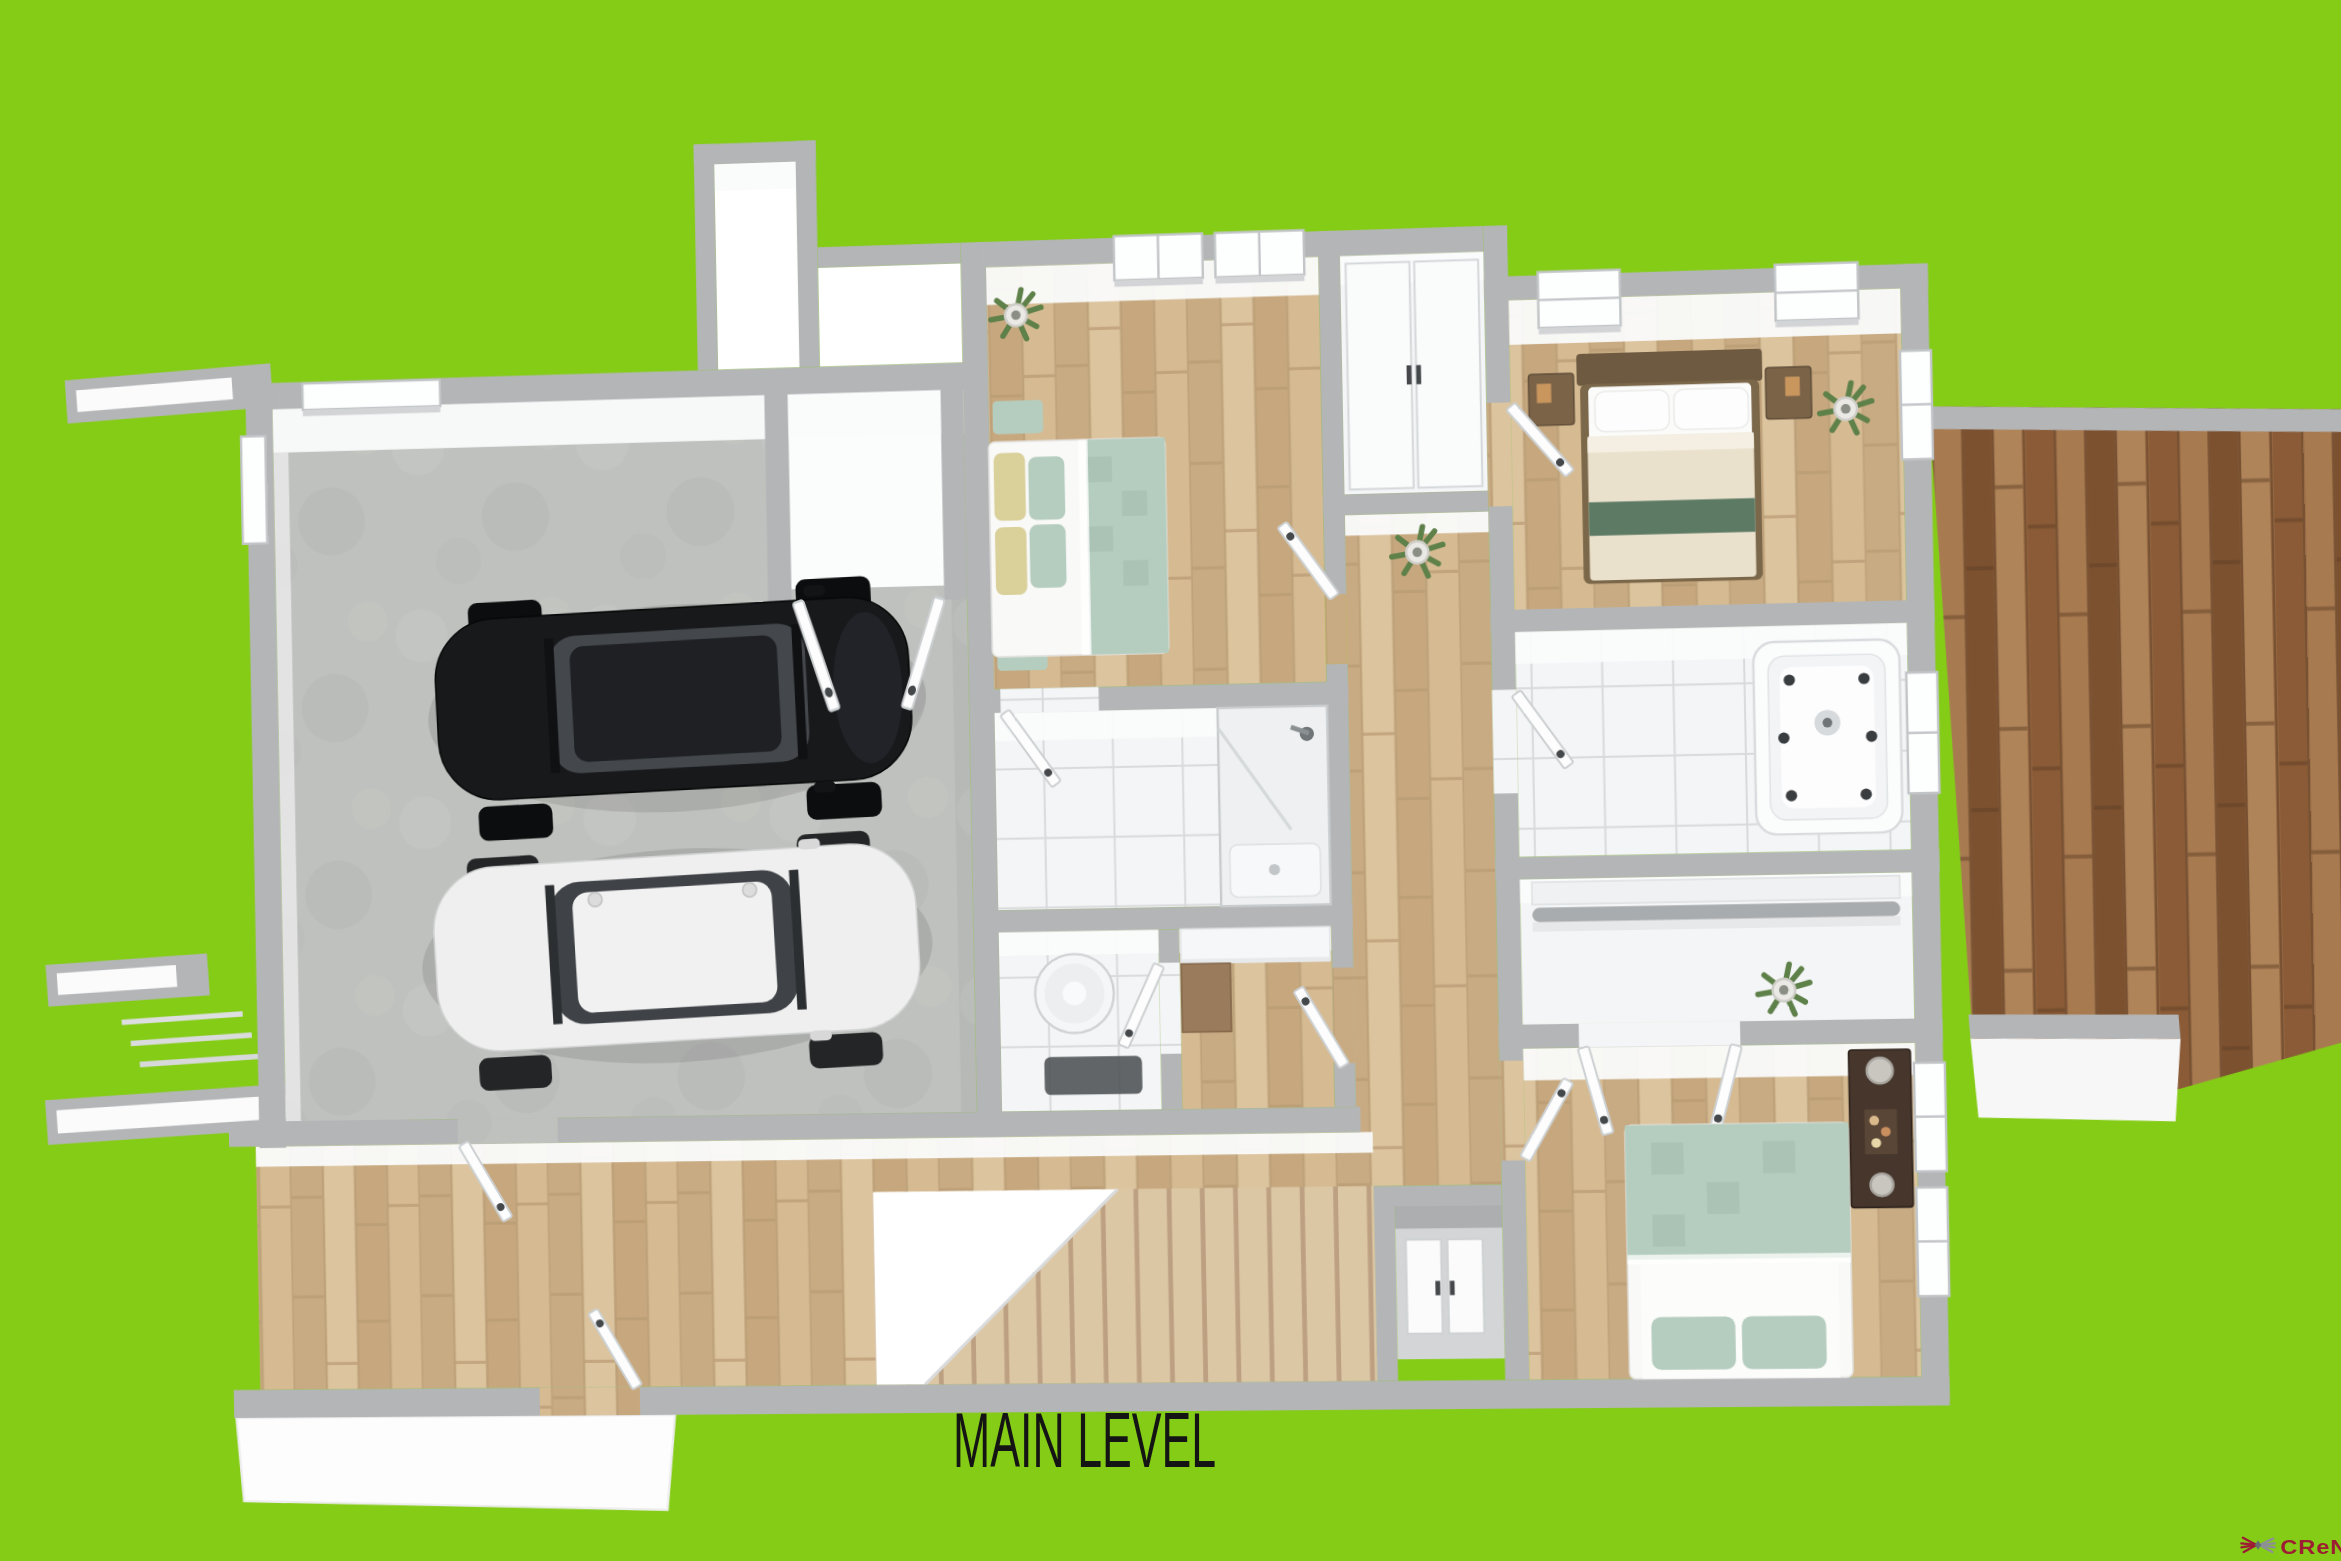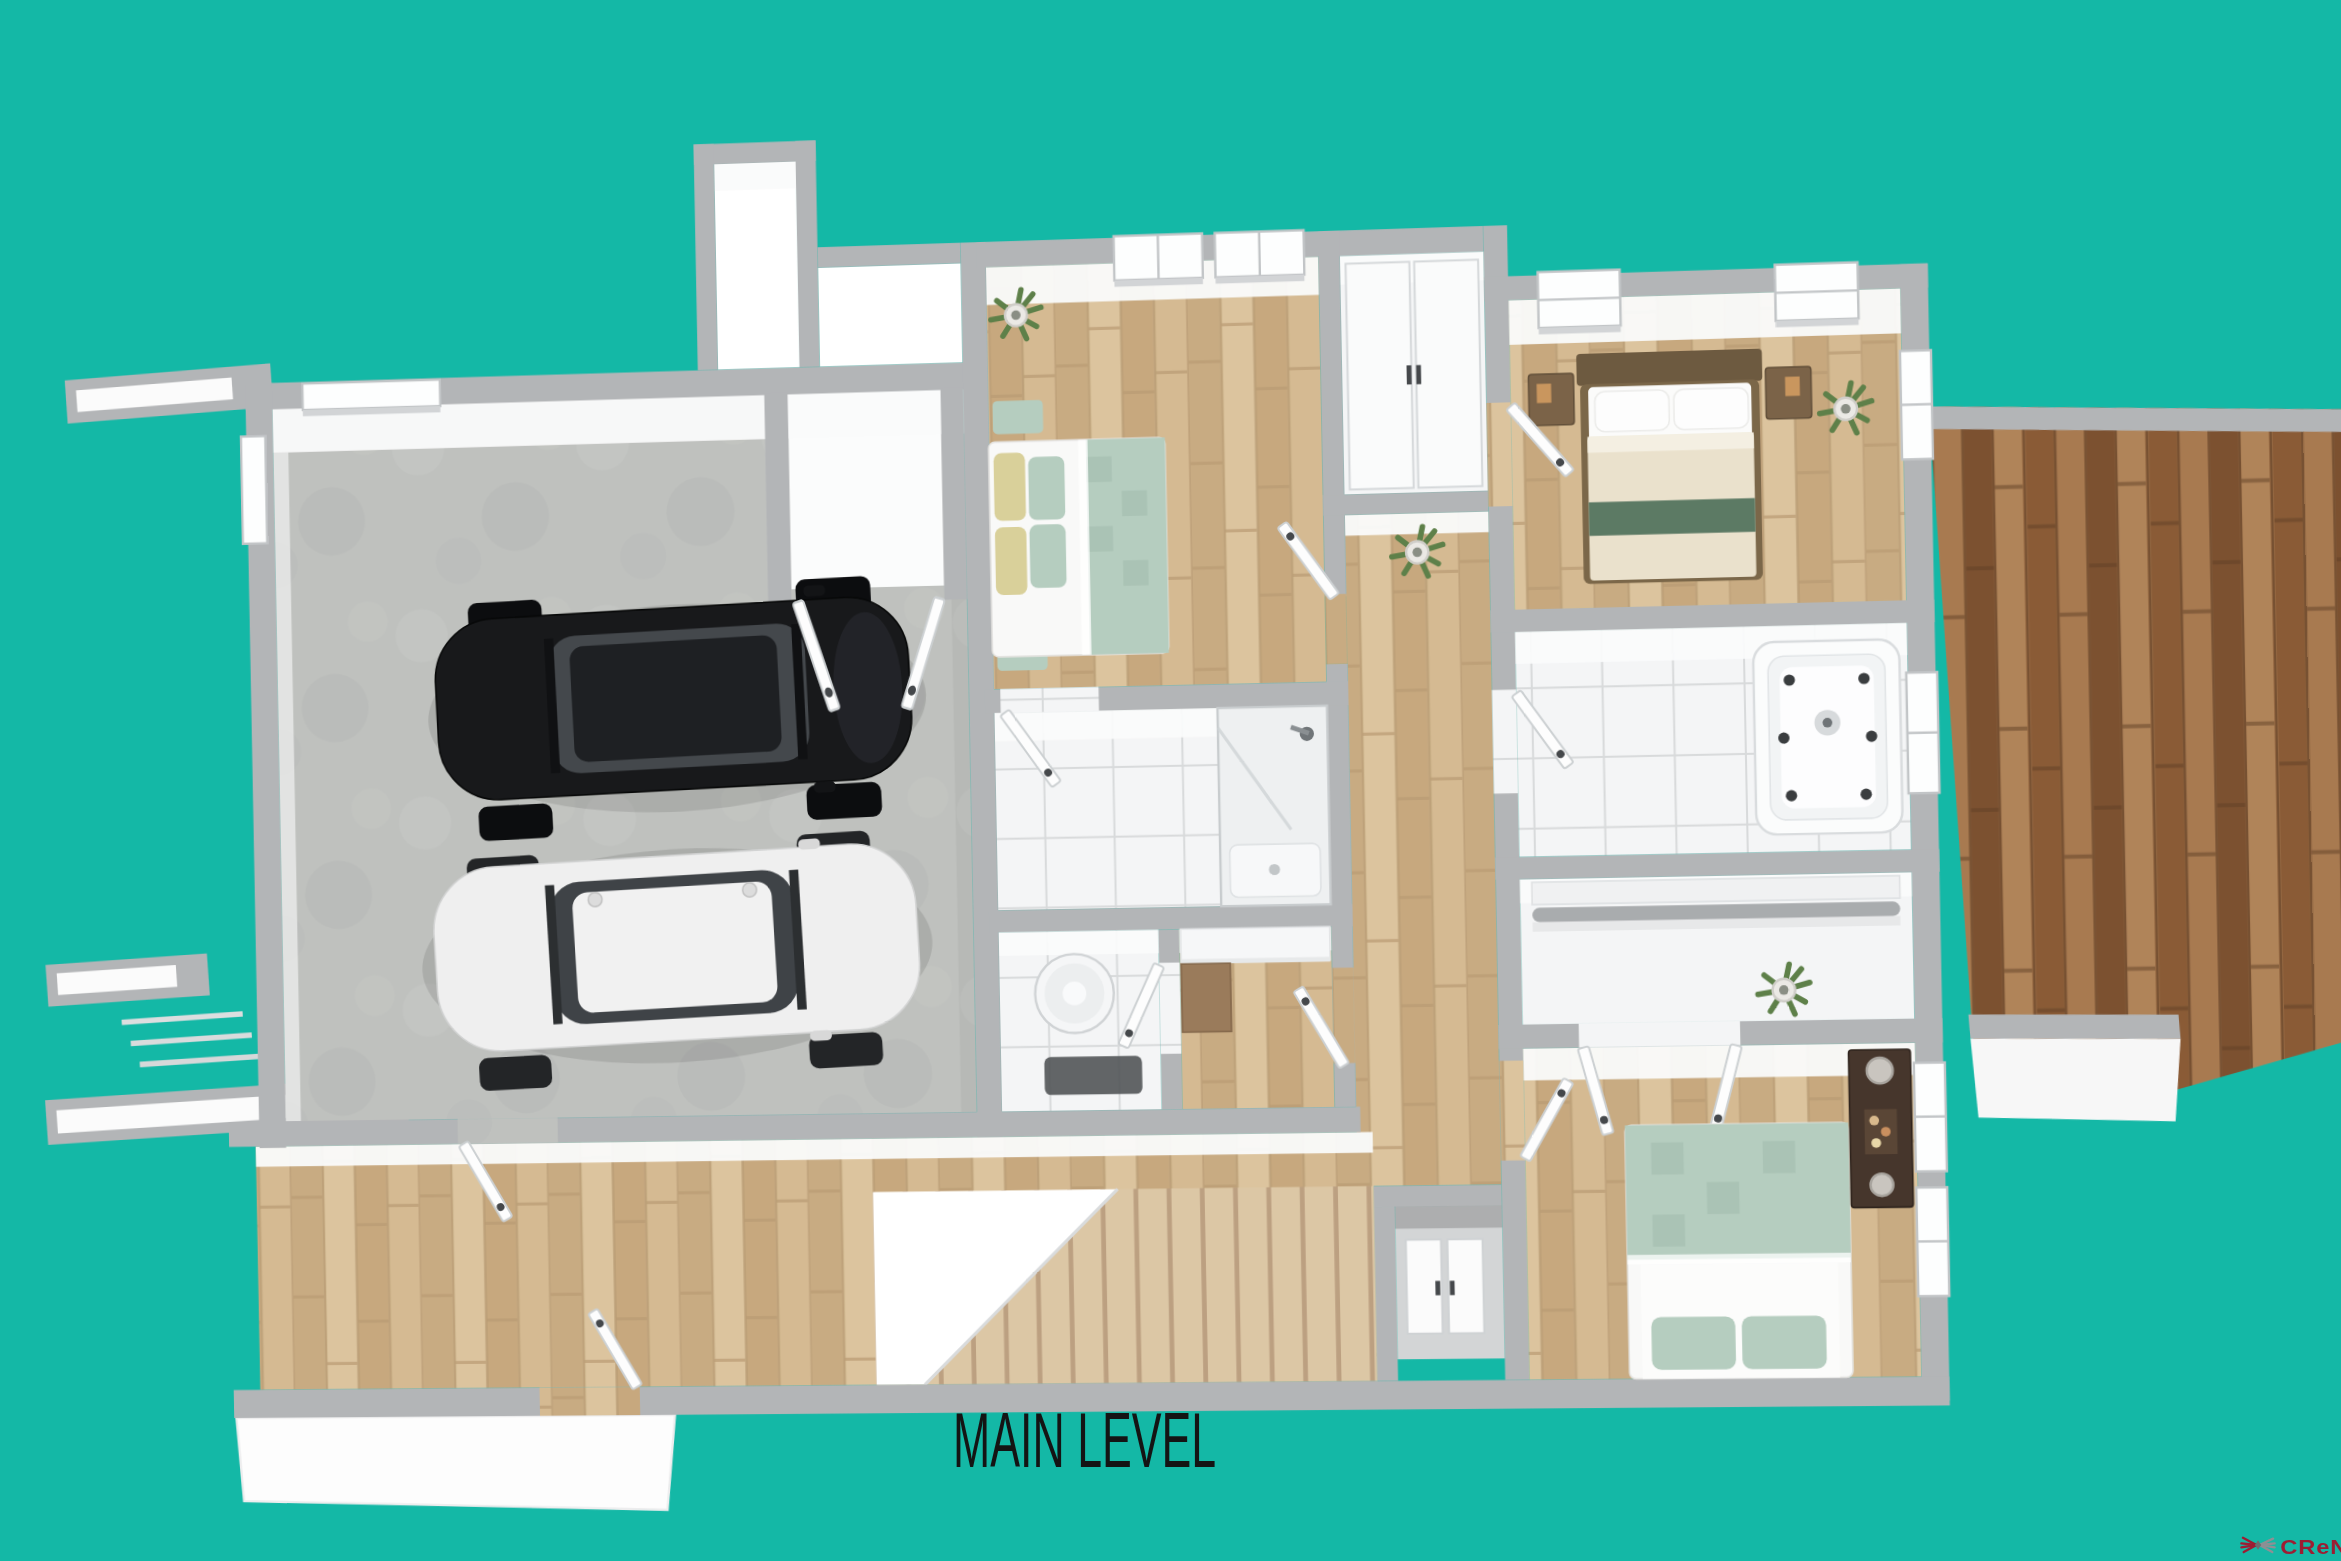--- a/index.html
+++ b/index.html
@@ -7,21 +7,21 @@
     --concrete:#bfc1be; --woodBase:#d0b58f; --woodA:#c8ab82; --woodB:#dcc49e; --woodC:#c7a87e; --woodD:#d5ba92; --woodGap:#b99c74;
     --deckBase:#9a6c44; --deckA:#8a5b36; --deckB:#a87a50; --deckC:#7c5130; --deckD:#b08459; --deckGap:#5f3f26;
     --tile:#f4f5f6; --grout:#d8dadb;
     --sage:#b5cdbf; --sageDark:#a8c1b3; --yellow:#d9d09a; --cream:#eae1cc; --greenBand:#5c7a64;
     --headboard:#6d5a40; --woodFurn:#7b6348; --dresser:#46362c;
     --carBlack:#18191b; --carGlass:#44484c; --carWhite:#efefef;
     --plant:#5e8049; --pot:#ebe9e5; --mat:#55585a;
     --title:#141414; --logoRed:#9d1d33; --logoGray:#8d9094;
   }
   html,body{margin:0;padding:0;background:#fff;}
-  .stage{position:relative;width:2342px;height:1562px;background:#14b8a6;overflow:hidden;
+  .stage{position:relative;width:2342px;height:1562px;background:#84cc16;overflow:hidden;
          font-family:"Liberation Sans",sans-serif;}
   .plan3d{position:absolute;inset:0;transform:perspective(3328px) rotateY(-4deg) rotate(-1.1deg);
           transform-origin:50% 54%;}
   svg{position:absolute;inset:0;display:block;}
   .wall{fill:var(--wall);}
   .face{fill:var(--face);opacity:.95;} .sideface{fill:#ffffff;opacity:.55;}
   .roomwhite{fill:var(--roomWhite);} .whitefloor{fill:#fbfcfc;}
   .win{fill:#fdfefe;stroke:#c2c5c7;stroke-width:3;}
   .winm{stroke:#c2c5c7;stroke-width:3;}
   .sill{fill:#d2d4d6;}

